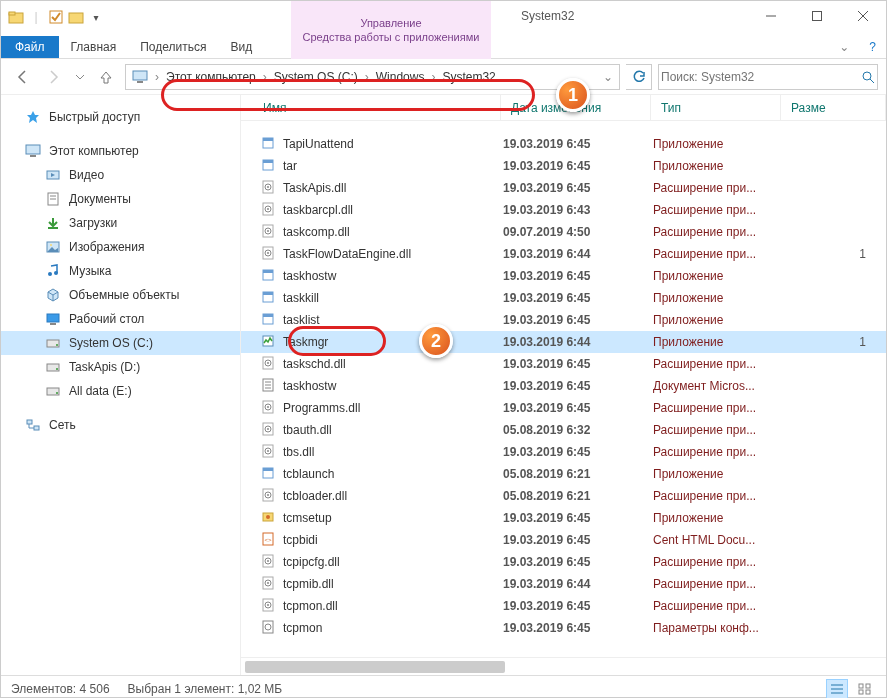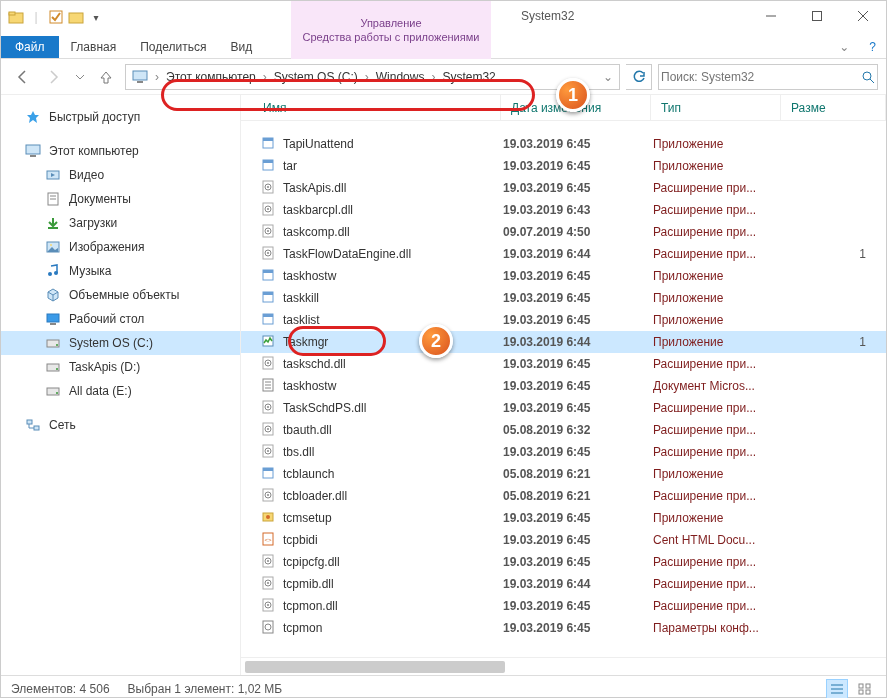--- a/index.html
+++ b/index.html
@@ -483,21 +483,21 @@
             <div class="cell tp">Документ Micros...</div>
             <div class="cell sz"></div>
           </div>
           <div class="row">
             <div class="cell fn">
               <svg class="fico" width="16" height="16">
                 <rect x="2" y="1" width="10" height="12" fill="#fff" stroke="#aaa"></rect>
                 <circle cx="7" cy="7" r="3" fill="none" stroke="#888"></circle>
                 <circle cx="7" cy="7" r="1" fill="#888"></circle>
               </svg>
-              <span>TaskSchdPS.dll</span>
+              <span>Programms.dll</span>
             </div>
             <div class="cell dt">19.03.2019 6:45</div>
             <div class="cell tp">Расширение при...</div>
             <div class="cell sz"></div>
           </div>
           <div class="row">
             <div class="cell fn">
               <svg class="fico" width="16" height="16">
                 <rect x="2" y="1" width="10" height="12" fill="#fff" stroke="#aaa"></rect>
                 <circle cx="7" cy="7" r="3" fill="none" stroke="#888"></circle>

